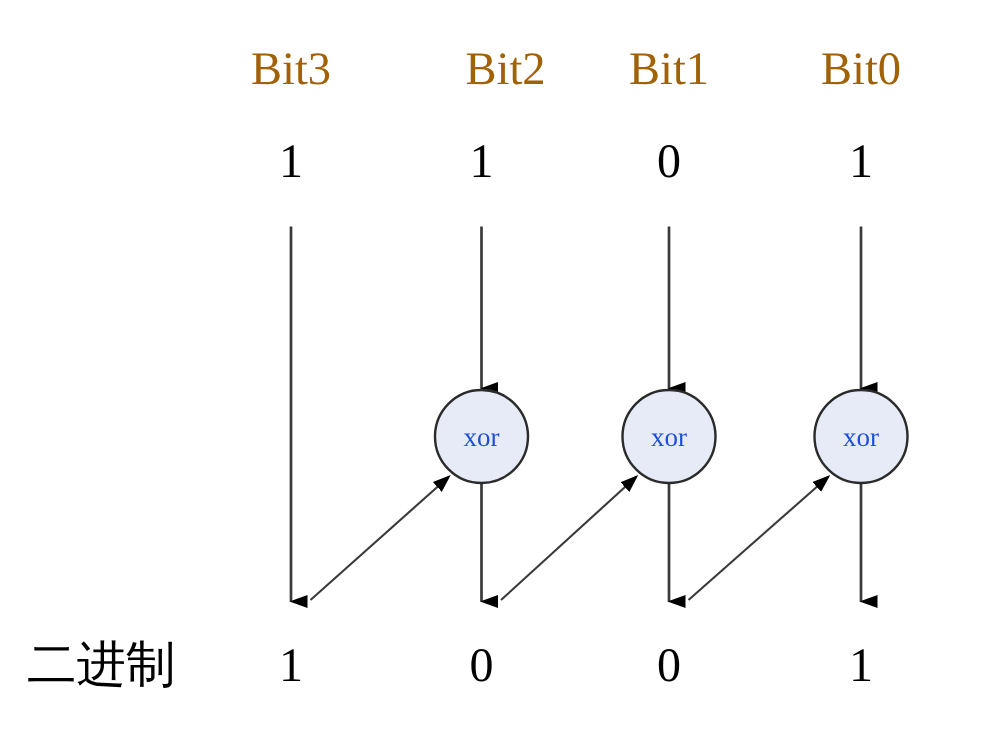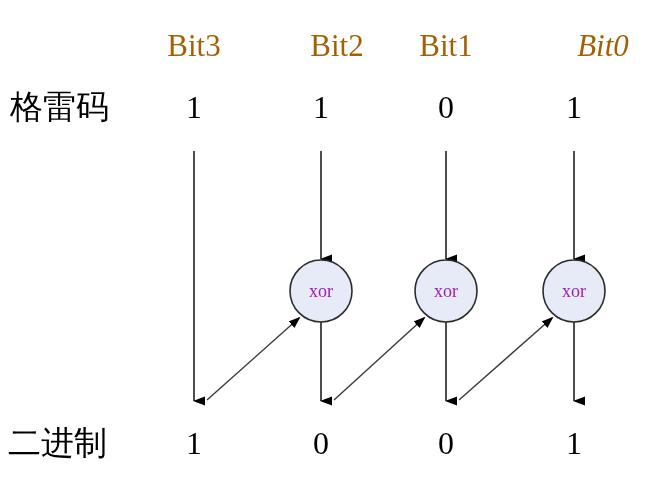--- a/index.html
+++ b/index.html
@@ -47,21 +47,21 @@
     color: #000000;
     text-align: center;
     white-space: nowrap;
     line-height: 1;
     transform: translateX(-50%);
   }
   .gate-label {
     position: absolute;
     font-family: "Liberation Serif", "DejaVu Serif", serif;
     font-size: 18px;
-    color: #a21caf;
+    color: #1d4ed8;
     white-space: nowrap;
     line-height: 1;
     transform: translate(-50%, -50%);
   }
 </style>
 </head>
 <body>
 
 <div id="canvas">
 
@@ -89,29 +89,28 @@
         <circle cx="446" cy="291" r="31" fill="#e6ebf7" stroke="#2b2b2b" stroke-width="1.6"></circle>
         <circle cx="574" cy="291" r="31" fill="#e6ebf7" stroke="#2b2b2b" stroke-width="1.6"></circle>
       </g>
     <g id="diagonal-wires">
         <line x1="207" y1="400" x2="299" y2="318" stroke="#3a3a3a" stroke-width="1.4" marker-end="url(#arrow-diag)"></line>
         <line x1="334" y1="400" x2="424" y2="318" stroke="#3a3a3a" stroke-width="1.4" marker-end="url(#arrow-diag)"></line>
         <line x1="459" y1="400" x2="552" y2="318" stroke="#3a3a3a" stroke-width="1.4" marker-end="url(#arrow-diag)"></line>
       </g>
   </svg>
 
-  <div class="row-label" id="label-gray" style="left: 10px; top: 90px;">格雷码</div>
 
-  <div class="row-label" id="label-binary" style="left: 8px; top: 426px;">二进制</div>
+  <div class="row-label" id="label-binary" style="left: 18px; top: 426px;">二进制</div>
 
   <div id="headers-layer">
       <div class="bit-header" style="left: 194px; top: 30px;">Bit3</div>
       <div class="bit-header" style="left: 337px; top: 30px;">Bit2</div>
       <div class="bit-header" style="left: 446px; top: 30px;">Bit1</div>
-      <div class="bit-header" style="left: 603px; top: 30px; font-style: italic;">Bit0</div>
+      <div class="bit-header" style="left: 574px; top: 30px;">Bit0</div>
     </div>
   <div id="gray-layer">
       <div class="bit-value" style="left: 194px; top: 91px;">1</div>
       <div class="bit-value" style="left: 321px; top: 91px;">1</div>
       <div class="bit-value" style="left: 446px; top: 91px;">0</div>
       <div class="bit-value" style="left: 574px; top: 91px;">1</div>
     </div>
   <div id="binary-layer">
       <div class="bit-value" style="left: 194px; top: 427px;">1</div>
       <div class="bit-value" style="left: 321px; top: 427px;">0</div>

